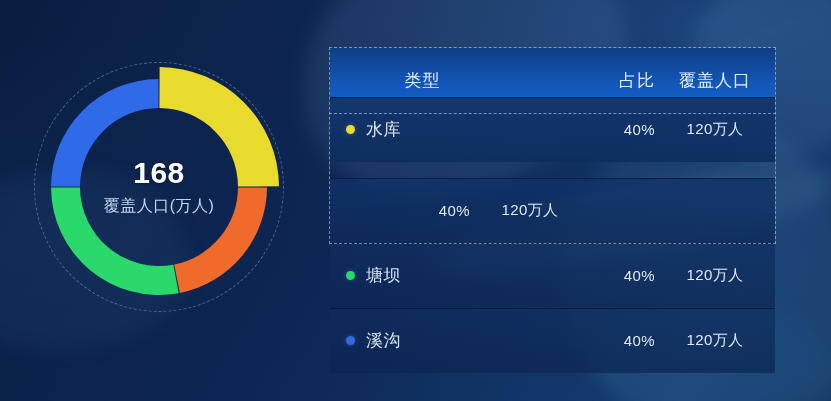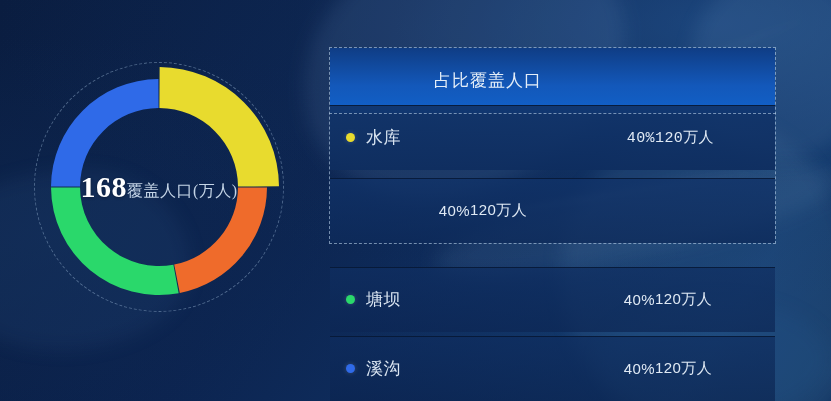--- a/index.html
+++ b/index.html
@@ -35,42 +35,41 @@
   .s1{left:380px;top:200px;width:380px;height:3px;transform:rotate(-9deg);}
   .s2{left:520px;top:70px;width:300px;height:2px;transform:rotate(-21deg);}
 
   
   #donut-wrap{position:absolute;left:34px;top:62px;width:250px;height:250px;}
   #dotted-ring{position:absolute;left:0;top:0;width:250px;height:250px;
     border:1px dashed rgba(168,196,224,.42);border-radius:50%;box-sizing:border-box;}
   #donut-svg{position:absolute;left:0;top:0;}
   #donut-center{
     position:absolute;left:0;top:0;width:250px;height:250px;
-    display:flex;flex-direction:row;align-items:center;justify-content:center;
+    display:flex;flex-direction:column;align-items:center;justify-content:center;
     pointer-events:none;
-    font-family:Liberation Serif, serif;
   }
   #donut-value{font-size:30px;font-weight:bold;color:#ffffff;line-height:1;
     letter-spacing:.5px;text-shadow:0 1px 3px rgba(0,0,0,.35);}
   #donut-label{margin-top:8px;font-size:16px;color:#c4d4e6;letter-spacing:.5px;}
 
   
   #table{position:absolute;left:330px;top:48px;width:445px;height:325px;}
   .trow{position:absolute;left:0;width:445px;height:65px;display:flex;align-items:center;
     box-sizing:border-box;}
   #thead{top:0;background:linear-gradient(180deg,#0f3d85 0%,#1358ba 58%,#1161c9 100%);}
-  #r0{top:57px;background:linear-gradient(180deg,rgba(17,52,106,.92),rgba(14,45,95,.92));font-family:Liberation Mono, monospace;}
+  #r0{top:49px;background:linear-gradient(180deg,rgba(17,52,106,.92),rgba(14,45,95,.92));}
   #r1{top:130px;background:linear-gradient(180deg,rgba(16,50,104,.80),rgba(13,42,90,.80));}
-  #r2{top:195px;background:linear-gradient(180deg,rgba(15,46,97,.72),rgba(12,38,84,.72));margin-top:24px;}
-  #r3{top:260px;background:linear-gradient(180deg,rgba(14,44,94,.70),rgba(11,36,80,.70));margin-top:28px;}
+  #r2{top:195px;background:linear-gradient(180deg,rgba(15,46,97,.72),rgba(12,38,84,.72));}
+  #r3{top:260px;background:linear-gradient(180deg,rgba(14,44,94,.70),rgba(11,36,80,.70));}
   .trow + .trow::before{content:"";position:absolute;left:0;top:0;width:100%;height:1px;
     background:rgba(6,20,46,.75);}
   .c-type{width:185px;padding-left:16px;display:flex;align-items:center;box-sizing:border-box;}
   .c-pct{width:140px;text-align:right;}
-  .c-pop{width:120px;text-align:left;}
+  .c-pop{width:120px;text-align:center;}
   .hdr-txt{font-size:17px;color:#e3edf8;letter-spacing:1px;}
   .c-type.hdr{padding-left:0;justify-content:center;}
   .dot{width:9px;height:9px;border-radius:50%;margin-right:11px;flex:none;
     box-shadow:0 0 5px rgba(255,255,255,.18);}
   .cell-txt{font-size:17px;color:#dbe6f2;letter-spacing:.6px;}
   .num-txt{font-size:15px;color:#dfe9f4;letter-spacing:.4px;}
   
   #sel-box{position:absolute;left:-1px;top:-1px;width:447px;height:197px;
     border:1px dashed rgba(180,205,230,.62);box-sizing:border-box;pointer-events:none;}
   #sel-div{position:absolute;left:-1px;top:65px;width:447px;height:0;
@@ -102,20 +101,23 @@
     </svg>
     <div id="donut-center">
       <div id="donut-value">168</div>
       <div id="donut-label">覆盖人口(万人)</div>
     </div>
   </div>
 
   <div id="table">
 
     <div class="trow" id="thead">
+      <div class="c-type hdr">
+        <span class="hdr-txt">类型</span>
+      </div>
       <div class="c-pct">
         <span class="hdr-txt">占比</span>
       </div>
       <div class="c-pop">
         <span class="hdr-txt">覆盖人口</span>
       </div>
     </div>
 
     <div class="trow" id="r0">
       <div class="c-type">

